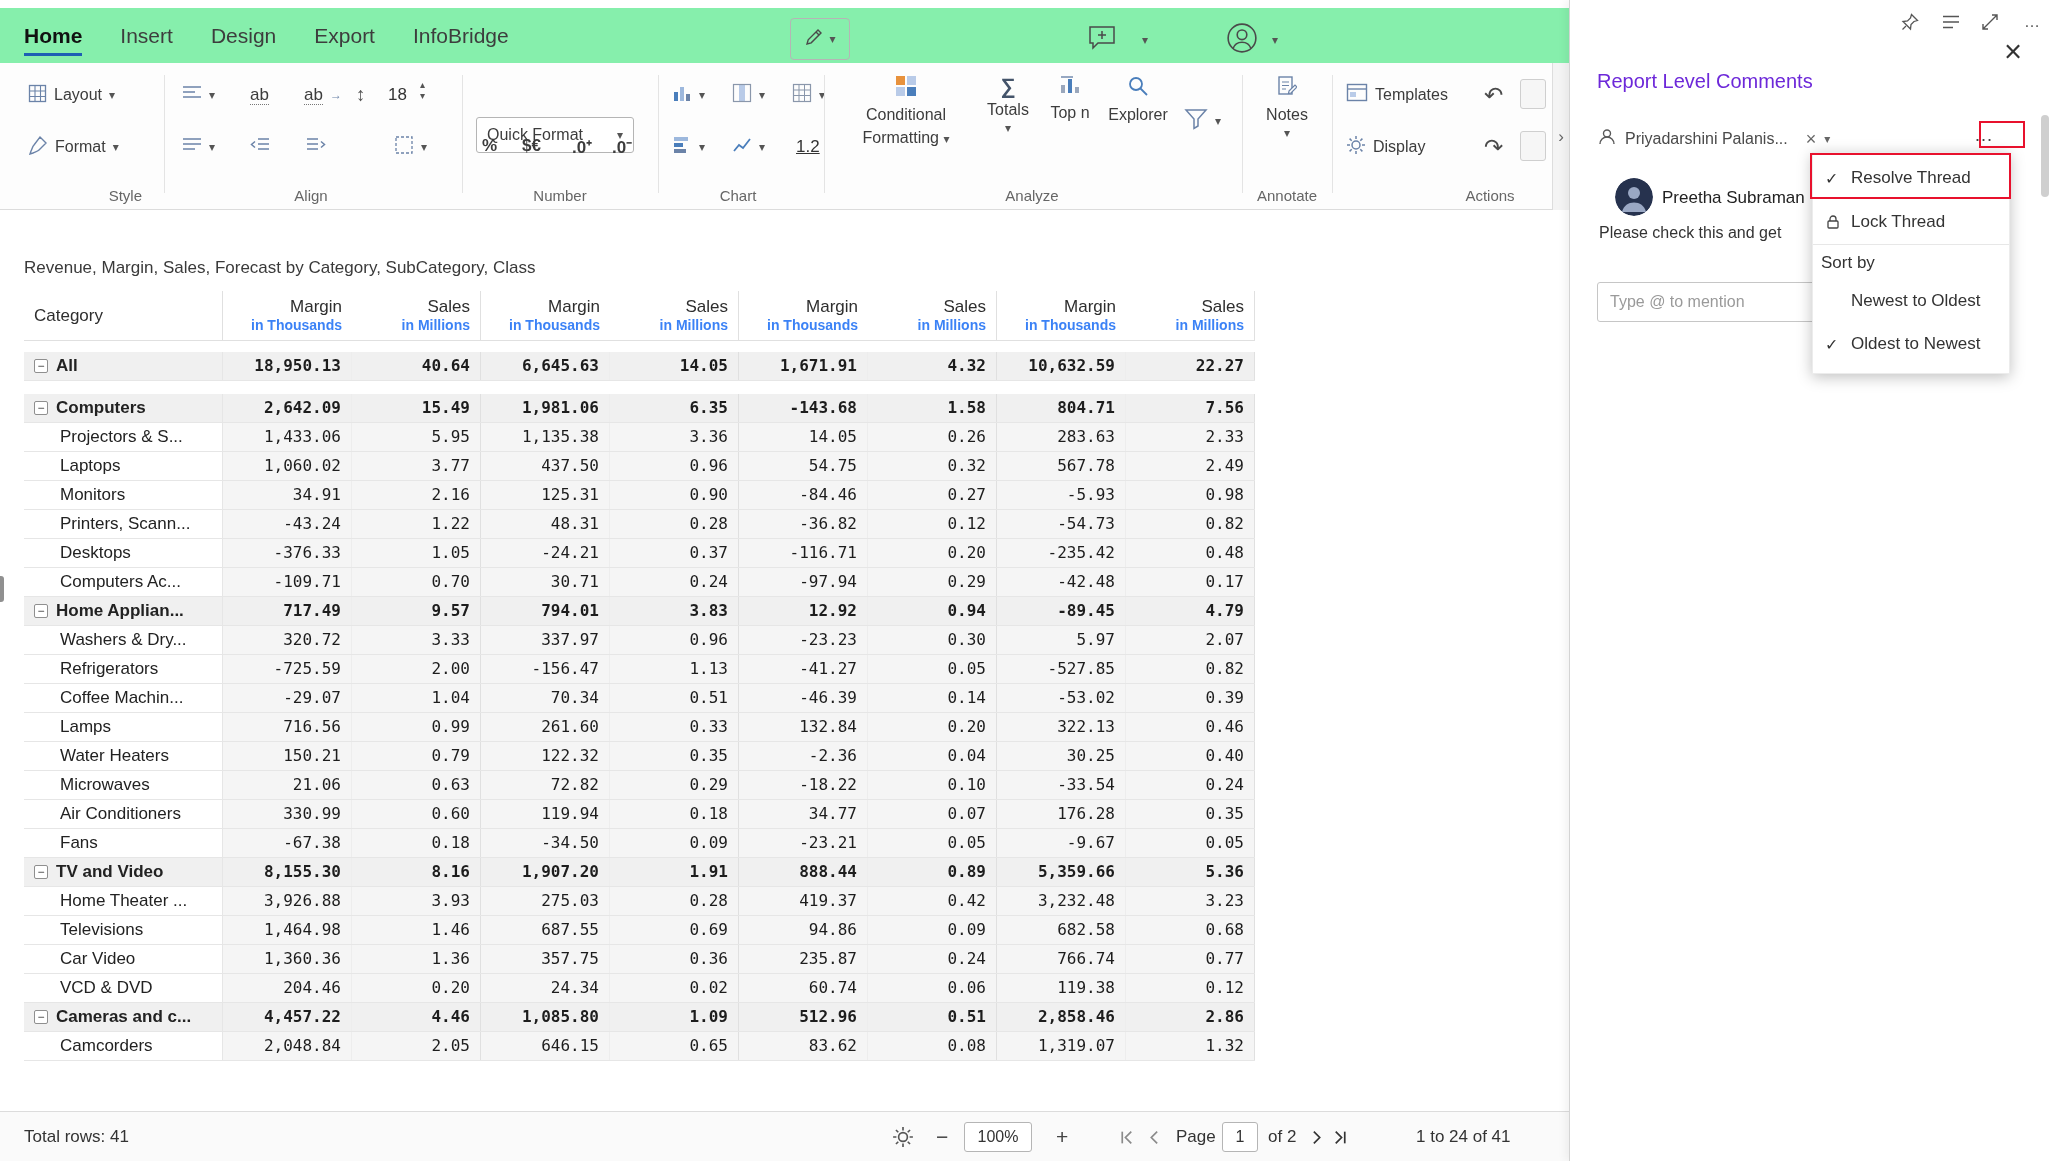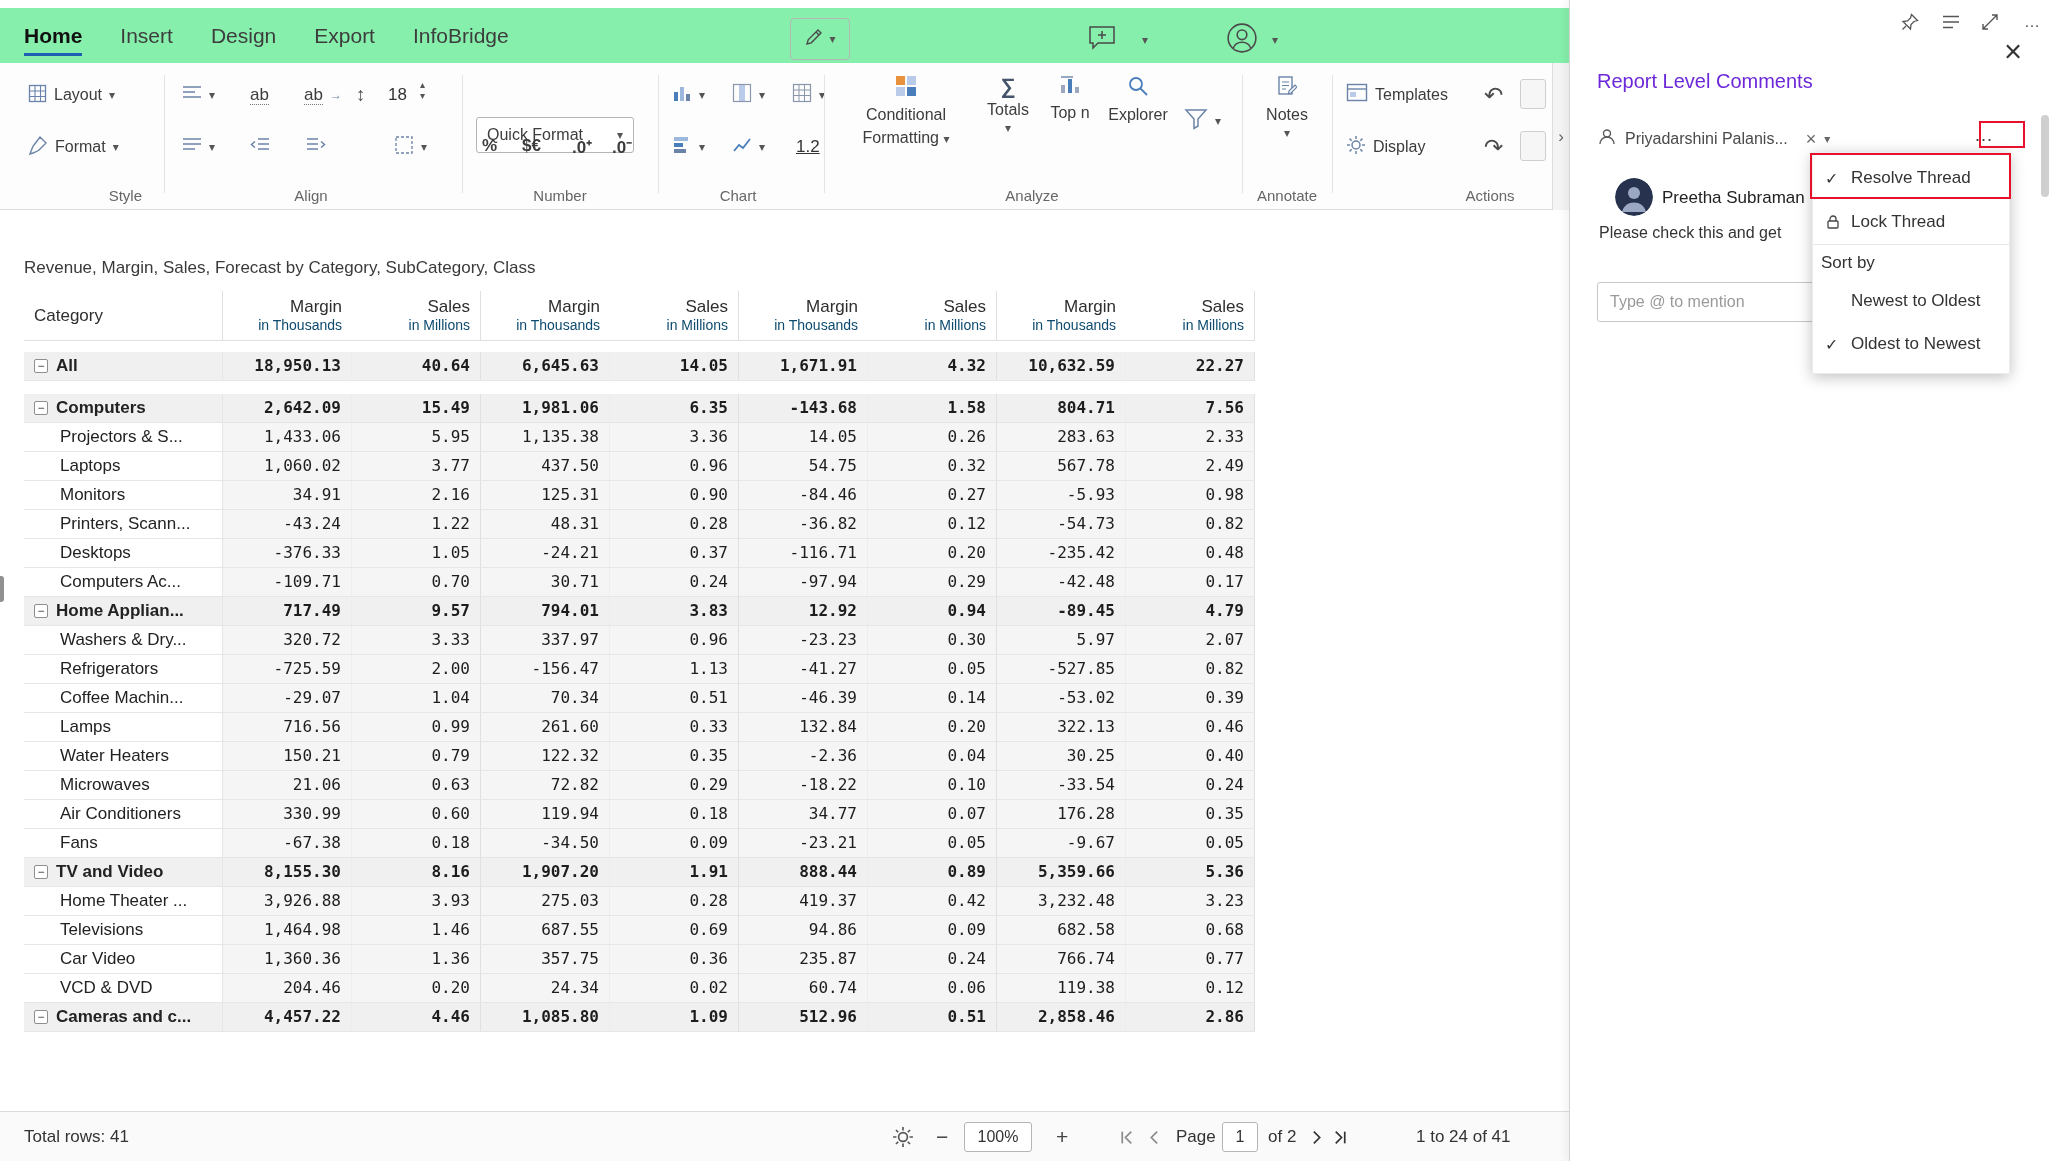--- a/index.html
+++ b/index.html
@@ -44,21 +44,21 @@
   .report-title { position:absolute; left:24px; top:230px; font-size:17px; color:#3a3a3a;margin-top:28px; }
   .pivot { position:absolute; left:24px; top:291px; width:1231px; background:#fff; }
   .trow { display:grid; }
   .cg-row { grid-template-columns:199px repeat(4,258px); height:37px; border-top:1px solid #e0e0e0; border-bottom:1px solid #e0e0e0; }
   .cg-cell { font-weight:bold; font-size:18px; line-height:35px; padding-left:9px; color:#1c1c1c; border-right:1px solid #e0e0e0; }
   .mh-row { grid-template-columns:199px repeat(8,129px); height:50px; border-bottom:1px solid #e0e0e0; }
   .c-cat { display:flex; align-items:center; padding-left:10px; font-size:17px; color:#2e2e2e; border-right:1px solid #e0e0e0; }
   .c-mh { display:flex; flex-direction:column; justify-content:center; align-items:flex-end; padding-right:10px; }
   .c-mh:nth-child(2n+3) { border-right:1px solid #e0e0e0; }
   .mh-name { font-size:17px; color:#2e2e2e; line-height:20px; }
-  .mh-unit { font-size:14px; color:#0c4a6e; line-height:17px; }
+  .mh-unit { font-size:14px; color:#3b82f6; line-height:17px;font-weight:bold; }
   .tbody { margin-top:11px; }
   .row-gap { height:13px; background:#fff; }
   .drow { grid-template-columns:199px repeat(8,129px); height:29px; border-bottom:1px solid #e6e6e6; }
   .c-label { display:flex; align-items:center; font-size:17px; color:#222; border-right:1px solid #e6e6e6; background:#fff; padding-left:10px; overflow:hidden; white-space:nowrap; }
   .drow.sub .c-label { padding-left:36px; }
   .c-num { font-family:"DejaVu Sans Mono", monospace; font-size:16px; color:#1d1d1d; text-align:right; line-height:28px; padding-right:10px; }
   .drow.sub .c-num { background:#f5f5f5; }
   .drow.group .c-label, .drow.group .c-num { font-weight:bold; background:#f0f0f0; }
   .drow .c-num:nth-child(2n+3) { border-right:1px solid #e0e0e0; }
   .drow .c-num:nth-child(2n+2) { border-right:1px solid #ededed; }
@@ -684,20 +684,33 @@
               <span>Cameras and c...</span>
             </div>
             <div class="c-num">4,457.22</div>
             <div class="c-num">4.46</div>
             <div class="c-num">1,085.80</div>
             <div class="c-num">1.09</div>
             <div class="c-num">512.96</div>
             <div class="c-num">0.51</div>
             <div class="c-num">2,858.46</div>
             <div class="c-num">2.86</div>
+          </div>
+          <div class="trow drow sub">
+            <div class="c-label">
+              <span>Camcorders</span>
+            </div>
+            <div class="c-num">2,048.84</div>
+            <div class="c-num">2.05</div>
+            <div class="c-num">646.15</div>
+            <div class="c-num">0.65</div>
+            <div class="c-num">83.62</div>
+            <div class="c-num">0.08</div>
+            <div class="c-num">1,319.07</div>
+            <div class="c-num">1.32</div>
           </div>
         </div>
     </div>
 
     <div class="statusbar">
       <span class="sb" style="left:24px;">Total rows: 41</span>
       <span class="sb" style="left:892px;">
           <svg width="22" height="22" viewBox="0 0 20 20">
             <circle cx="10" cy="10" r="4" fill="none" stroke="#555" stroke-width="1.5"></circle>
             <path d="M10 1v3M10 16v3M1 10h3M16 10h3M3.6 3.6l2.1 2.1M14.3 14.3l2.1 2.1M16.4 3.6l-2.1 2.1M5.7 14.3l-2.1 2.1" stroke="#555" stroke-width="1.5"></path>

